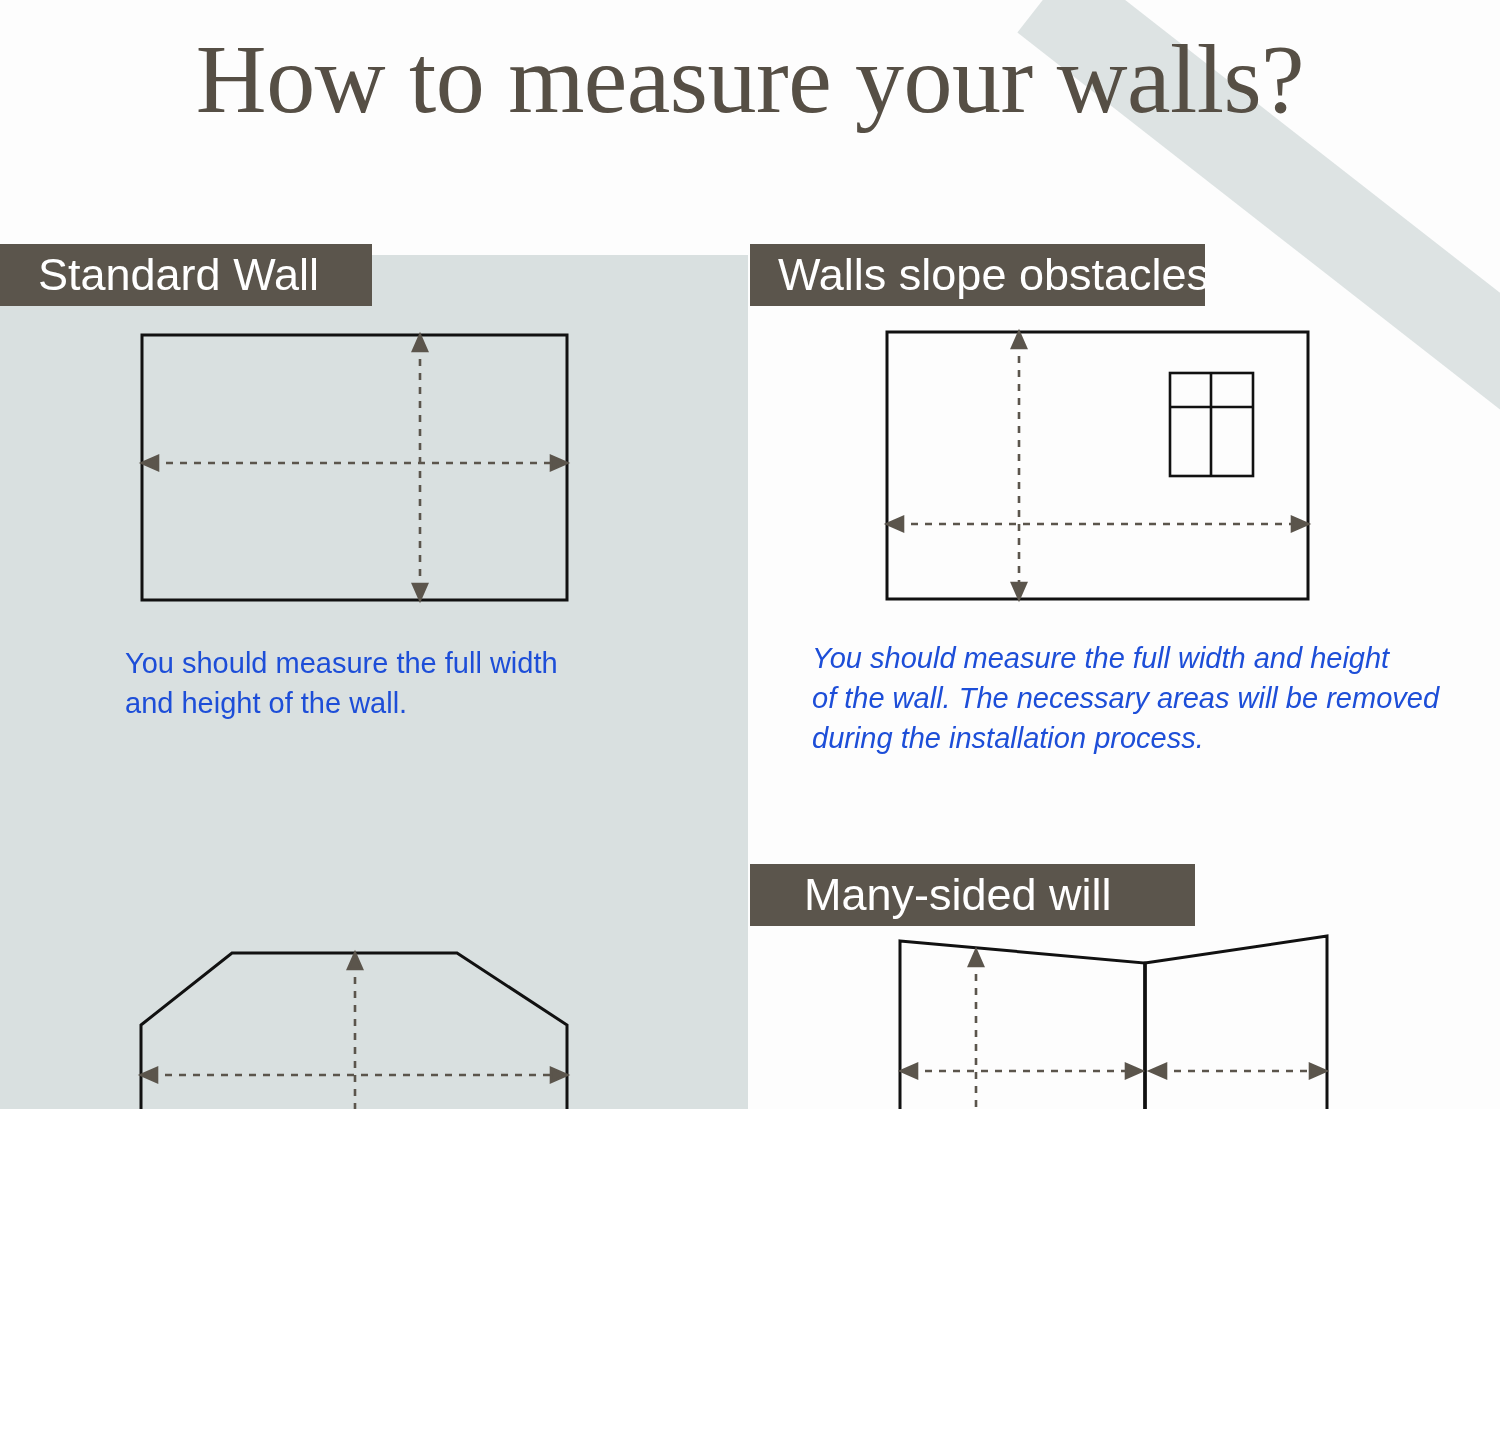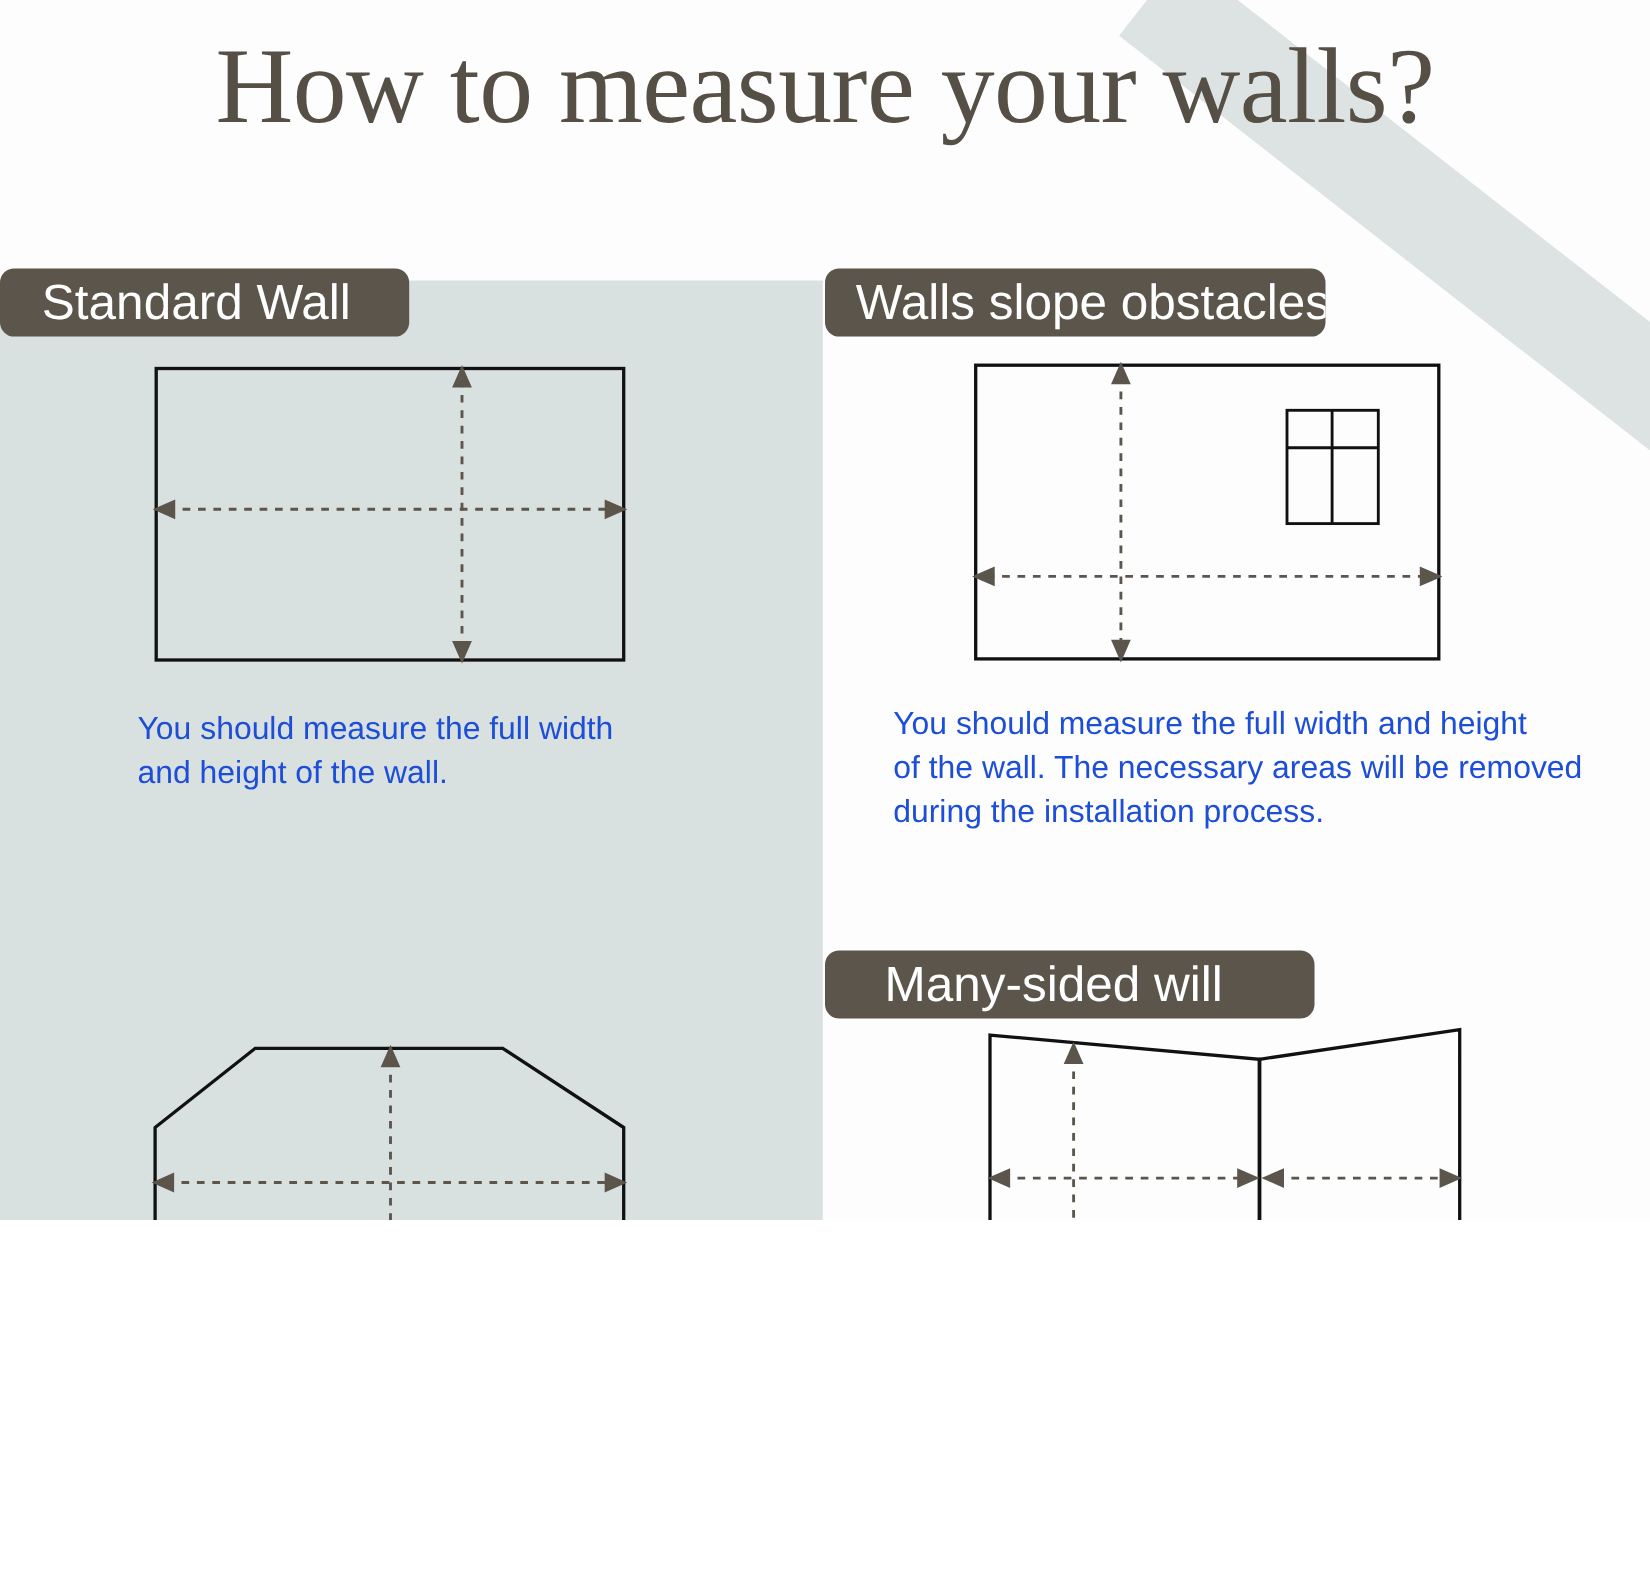--- a/index.html
+++ b/index.html
@@ -61,21 +61,20 @@
   .ribbon {
     position: absolute;
     background: #5b554c;
     color: #ffffff;
     font-size: 45px;
     line-height: 62px;
     height: 62px;
     white-space: nowrap;
     overflow: hidden;
     box-sizing: border-box;
-    border-radius: 13px;
   }
   .ribbon-standard   { left: 0;     top: 244px; width: 372px; padding-left: 38px; }
   .ribbon-obstacles  { left: 750px; top: 244px; width: 455px; padding-left: 28px; }
   .ribbon-sloping    { left: 0;     top: 864px; width: 368px; padding-left: 62px; }
   .ribbon-many       { left: 750px; top: 864px; width: 445px; padding-left: 54px; }
 
   
   .diagram {
     position: absolute;
   }
@@ -88,21 +87,21 @@
 
   
   .caption {
     position: absolute;
     color: #1d4ed8;
     font-size: 29px;
     line-height: 40px;
     white-space: pre-line;
   }
   .cap-standard  { left: 125px; top: 643px;  width: 560px; }
-  .cap-obstacles { left: 812px; top: 638px;  width: 660px; }
+  .cap-obstacles { left: 812px; top: 638px;  width: 660px; font-style: italic; }
   .cap-sloping   { left: 70px;  top: 1249px; width: 610px; }
   .cap-many      { left: 847px; top: 1258px; width: 620px; }
 </style>
 </head>
 <body>
 
 <div id="page">
 
   <div class="stripe stripe-a"></div>
 

